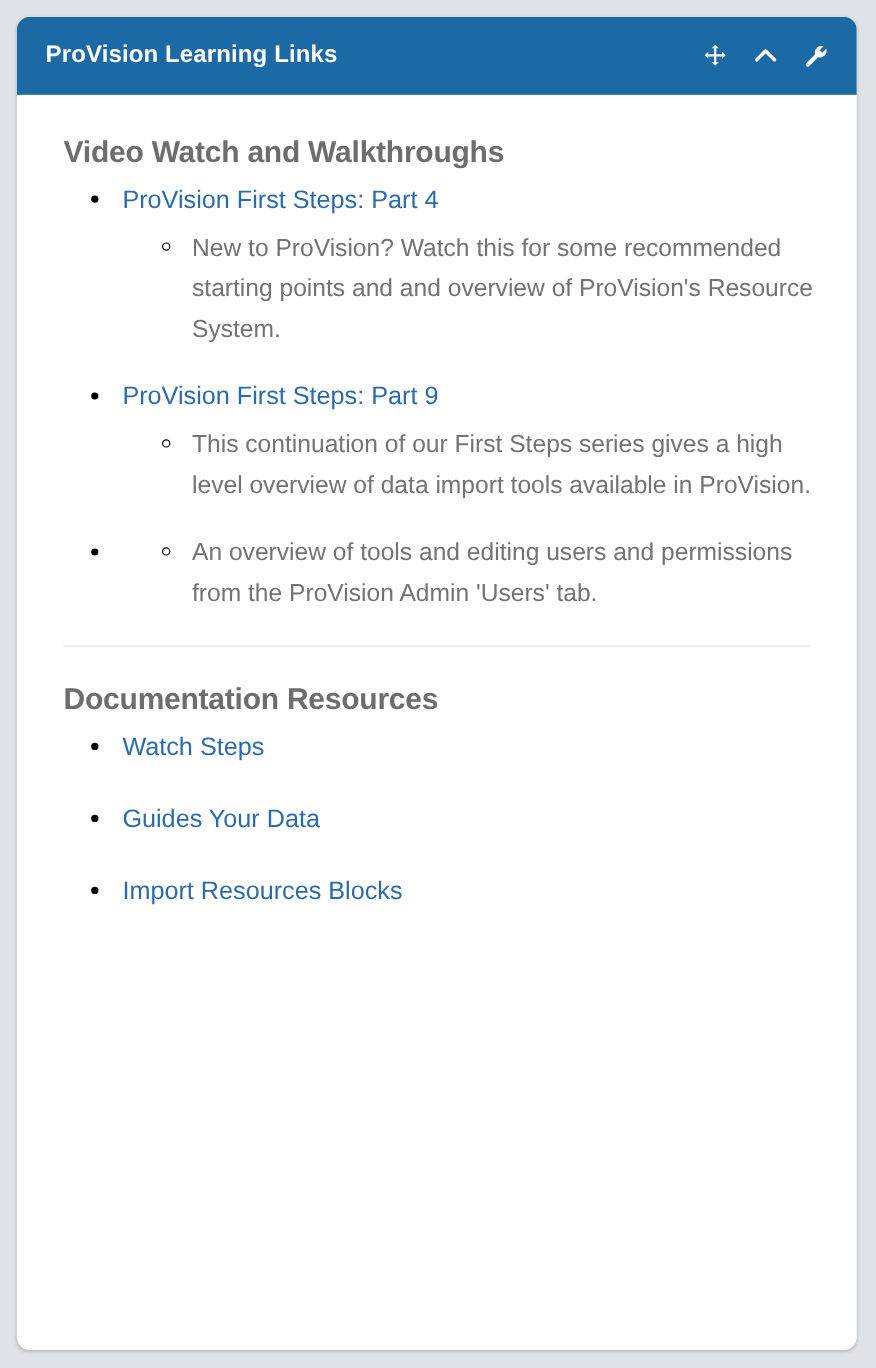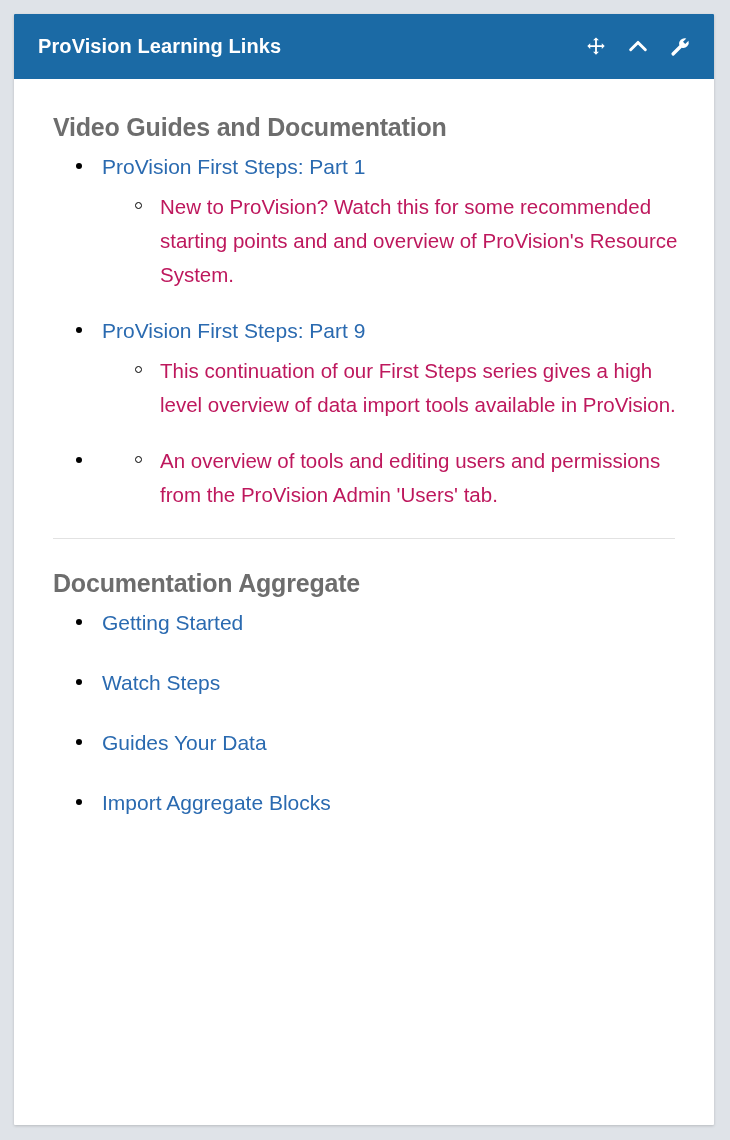--- a/index.html
+++ b/index.html
@@ -14,21 +14,21 @@
     -webkit-font-smoothing: antialiased;
   }
 
   .panel {
     position: absolute;
     left: 14px;
     top: 14px;
     width: 700px;
     height: 1111px;
     background: #ffffff;
-    border-radius: 1px;
+    border-radius: 11px;
     box-shadow: 0 1px 3px rgba(0,0,0,0.18);
     overflow: hidden;
     display: flex;
     flex-direction: column;
   }
 
   .panel-header {
     height: 65px;
     min-height: 65px;
     background: #1b6aa5;
@@ -104,21 +104,21 @@
     cursor: pointer;
   }
 
   ul.level2 {
     list-style: none;
     margin: 6px 0 22px 0;
     padding: 0 0 0 58px;
   }
   ul.level2 > li.l2item {
     position: relative;
-    color: #be185d;
+    color: #737373;
     font-size: 20.5px;
     line-height: 34px;
     padding-right: 6px;
   }
   ul.level2 > li.l2item::before {
     content: "";
     position: absolute;
     left: -25px;
     top: 12px;
     width: 7px;
@@ -176,55 +176,52 @@
       <span class="hicon">
         <svg width="22" height="22" viewBox="0 0 24 24" fill="#ffffff">
           <path d="M21.3 5.1l-3.6 3.6-2.4-2.4 3.6-3.6a6 6 0 00-7.6 7.4L3.1 18.3a1.6 1.6 0 000 2.3l.3.3a1.6 1.6 0 002.3 0l8.2-8.2a6 6 0 007.4-7.6z"></path>
         </svg>
       </span>
     </div>
   </div>
 
   <div class="panel-body">
 
-    <div class="section-title">Video Guides and Documentation</div>
+    <div class="section-title">Video Watch and Walkthroughs</div>
 
     <ul class="level1">
       <li class="l1item">
-        <a class="link" href="#">ProVision First Steps: Part 1</a>
+        <a class="link" href="#">ProVision First Steps: Part 4</a>
         <ul class="level2">
           <li class="l2item">New to ProVision? Watch this for some recommended starting points and and overview of ProVision's Resource System.</li>
         </ul>
       </li>
       <li class="l1item">
         <a class="link" href="#">ProVision First Steps: Part 9</a>
         <ul class="level2">
           <li class="l2item">This continuation of our First Steps series gives a high level overview of data import tools available in ProVision.</li>
         </ul>
       </li>
       <li class="l1item">
         <ul class="level2">
           <li class="l2item">An overview of tools and editing users and permissions from the ProVision Admin 'Users' tab.</li>
         </ul>
       </li>
     </ul>
 
     <hr class="divider">
 
-    <div class="section-title">Documentation Aggregate</div>
+    <div class="section-title">Documentation Resources</div>
 
     <ul class="doclist">
       <li>
-        <a class="link" href="#">Getting Started</a>
-      </li>
-      <li>
         <a class="link" href="#">Watch Steps</a>
       </li>
       <li>
         <a class="link" href="#">Guides Your Data</a>
       </li>
       <li>
-        <a class="link" href="#">Import Aggregate Blocks</a>
+        <a class="link" href="#">Import Resources Blocks</a>
       </li>
     </ul>
 
   </div>
 </div>
 
 </body></html>

